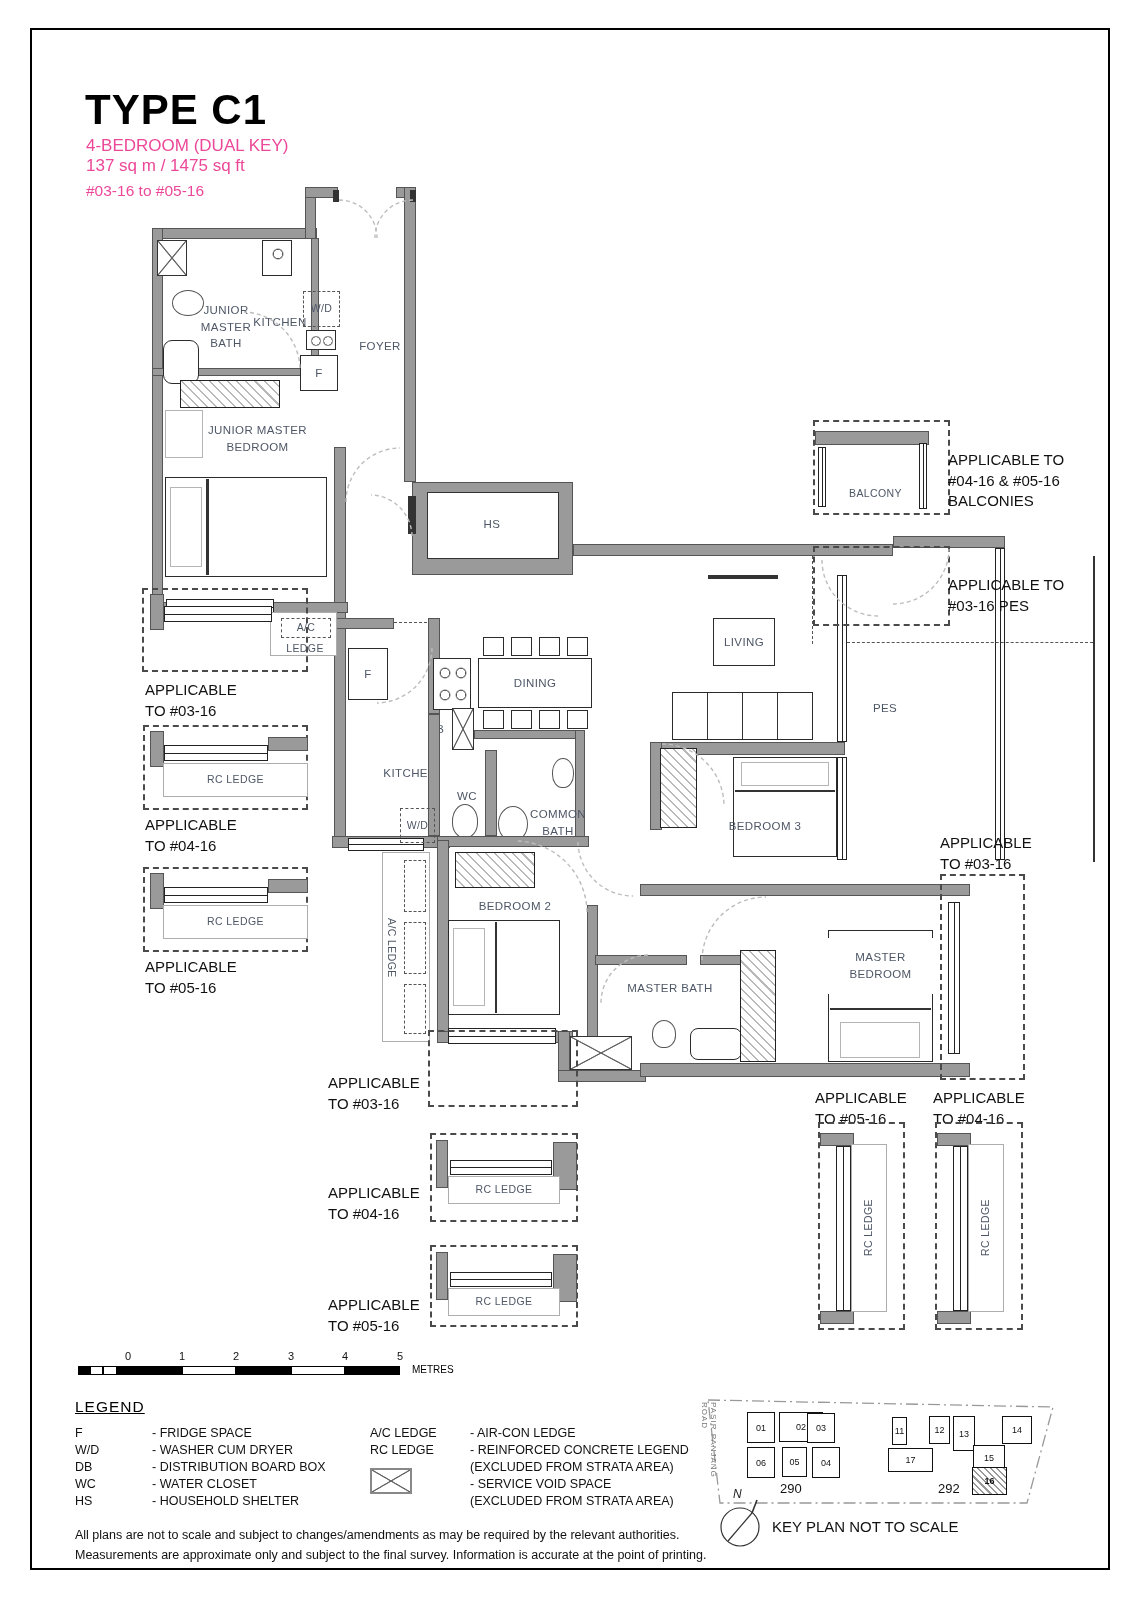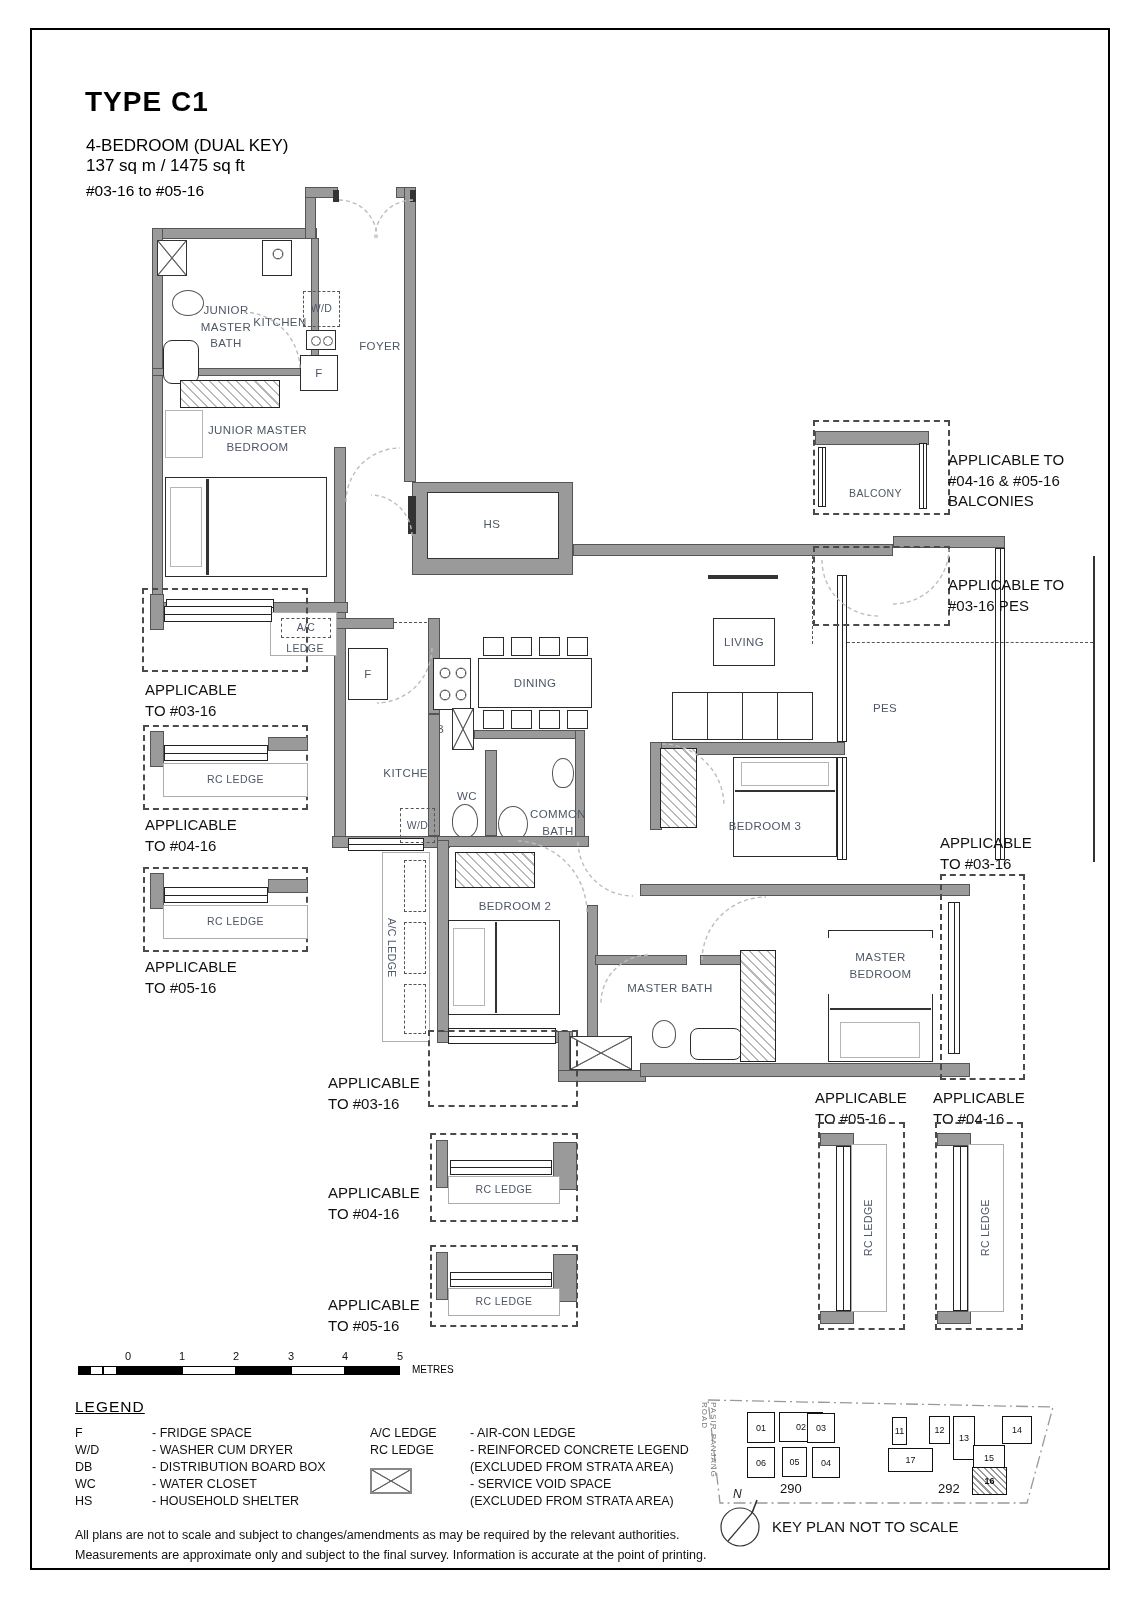--- a/index.html
+++ b/index.html
@@ -23,22 +23,22 @@
     linear-gradient(to bottom right,transparent calc(50% - 1px),#666 calc(50% - .3px),#666 calc(50% + .3px),transparent calc(50% + 1px)),#fff;}
   .tl{position:absolute;background:#333;}
   .dl{position:absolute;border-top:1.5px dashed #555;}
   .dlv{position:absolute;border-left:1.5px dashed #555;}
   .rlabel{position:absolute;color:#4e5766;font-size:11.5px;letter-spacing:.4px;text-align:center;
           white-space:pre-line;line-height:1.45;}
   .rlabel.c{display:flex;align-items:center;justify-content:center;}
   .ann{position:absolute;color:#111;font-size:15px;white-space:pre-line;line-height:1.38;}
   .vtext{writing-mode:vertical-rl;}
   .vtext.up{transform:rotate(180deg);}
-  .title-main{position:absolute;left:85px;top:86px;font-size:28px;font-weight:bold;color:#000;letter-spacing:1px;}
-  .title-sub{position:absolute;left:86px;font-size:17px;color:#000000;}
+  .title-main{position:absolute;left:85px;top:86px;font-size:42px;font-weight:bold;color:#000;letter-spacing:1px;}
+  .title-sub{position:absolute;left:86px;font-size:17px;color:#ec4899;}
   .sb-num{position:absolute;font-size:11px;color:#111;transform:translateX(-50%);}
   .sb-seg{position:absolute;height:9px;border:1px solid #000;box-sizing:border-box;}
   .legend-head{position:absolute;left:75px;top:1398px;font-size:15.5px;color:#000;letter-spacing:1px;
                text-decoration:underline;}
   .lg-t{position:absolute;font-size:12.5px;color:#111;}
   .lg-d{position:absolute;font-size:12.5px;color:#111;}
   .kpb{position:absolute;border:1.5px solid #111;background:#fff;font-size:9px;color:#111;
        display:flex;align-items:center;justify-content:center;box-sizing:border-box;}
   .kpb.hl{background:repeating-linear-gradient(45deg,#fff 0 3px,#9a9a9a 3px 4.5px);font-weight:bold;}
   .kp-num{position:absolute;font-size:13px;color:#111;}
@@ -353,21 +353,21 @@
     <span class="a vtext" style="left:700px;top:1402px;height:100px;font-size:8px;color:#777;letter-spacing:1px;">PASIR PANJANG ROAD</span>
 
     <div class="kpb" style="left:747px;top:1412px;width:28px;height:31px;">01</div>
     <div class="kpb" style="left:779px;top:1412px;width:44px;height:30px;">02</div>
     <div class="kpb" style="left:807px;top:1413px;width:28px;height:30px;">03</div>
     <div class="kpb" style="left:747px;top:1447px;width:28px;height:31px;">06</div>
     <div class="kpb" style="left:782px;top:1447px;width:25px;height:30px;">05</div>
     <div class="kpb" style="left:812px;top:1447px;width:28px;height:31px;">04</div>
     <div class="kpb" style="left:892px;top:1417px;width:15px;height:28px;">11</div>
     <div class="kpb" style="left:929px;top:1416px;width:21px;height:28px;">12</div>
-    <div class="kpb" style="left:953px;top:1416px;width:22px;height:44px;">13</div>
+    <div class="kpb" style="left:953px;top:1416px;width:22px;height:35px;">13</div>
     <div class="kpb" style="left:978px;top:1416px;width:30px;height:28px;margin-left:24px;">14</div>
     <div class="kpb" style="left:888px;top:1448px;width:45px;height:24px;">17</div>
     <div class="kpb" style="left:973px;top:1445px;width:32px;height:25px;">15</div>
     <div class="kpb hl" style="left:972px;top:1467px;width:35px;height:28px;">16</div>
 
     <span class="kp-num" style="left:780px;top:1481px;">290</span>
     <span class="kp-num" style="left:938px;top:1481px;">292</span>
     <span class="a" style="left:733px;top:1487px;font-size:12px;font-style:italic;color:#222;">N</span>
     <span class="a" style="left:772px;top:1518px;font-size:15px;color:#111;">KEY PLAN NOT TO SCALE</span>
   </div>

